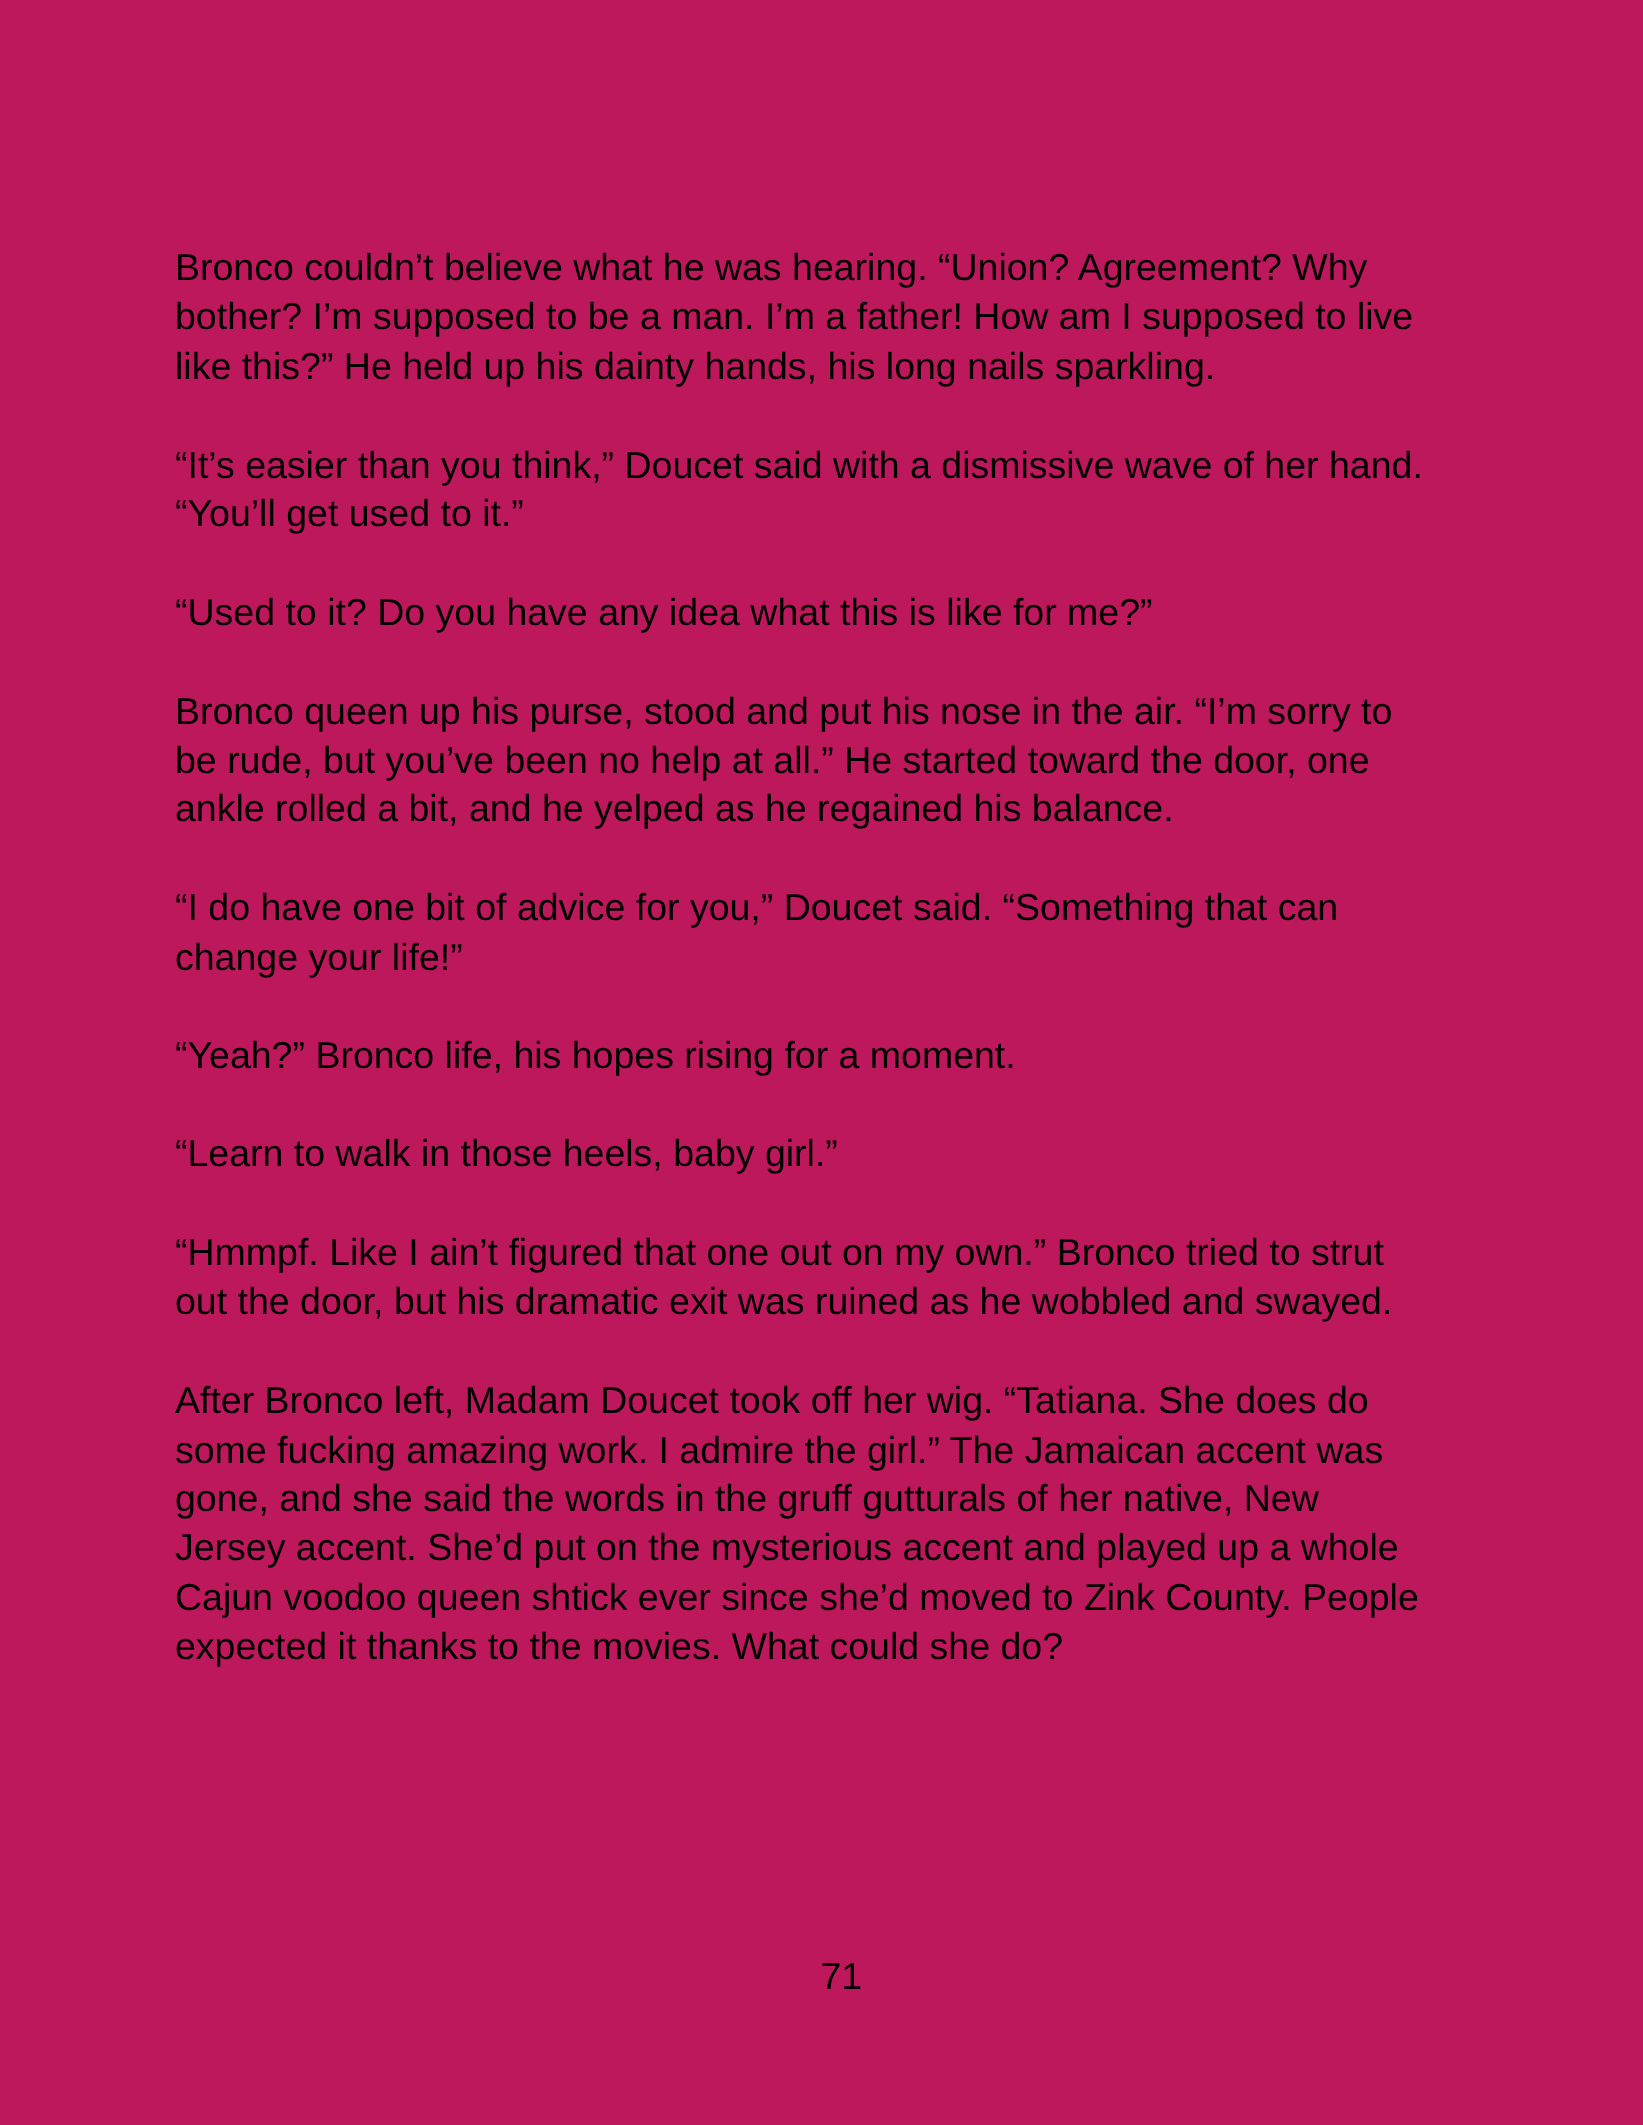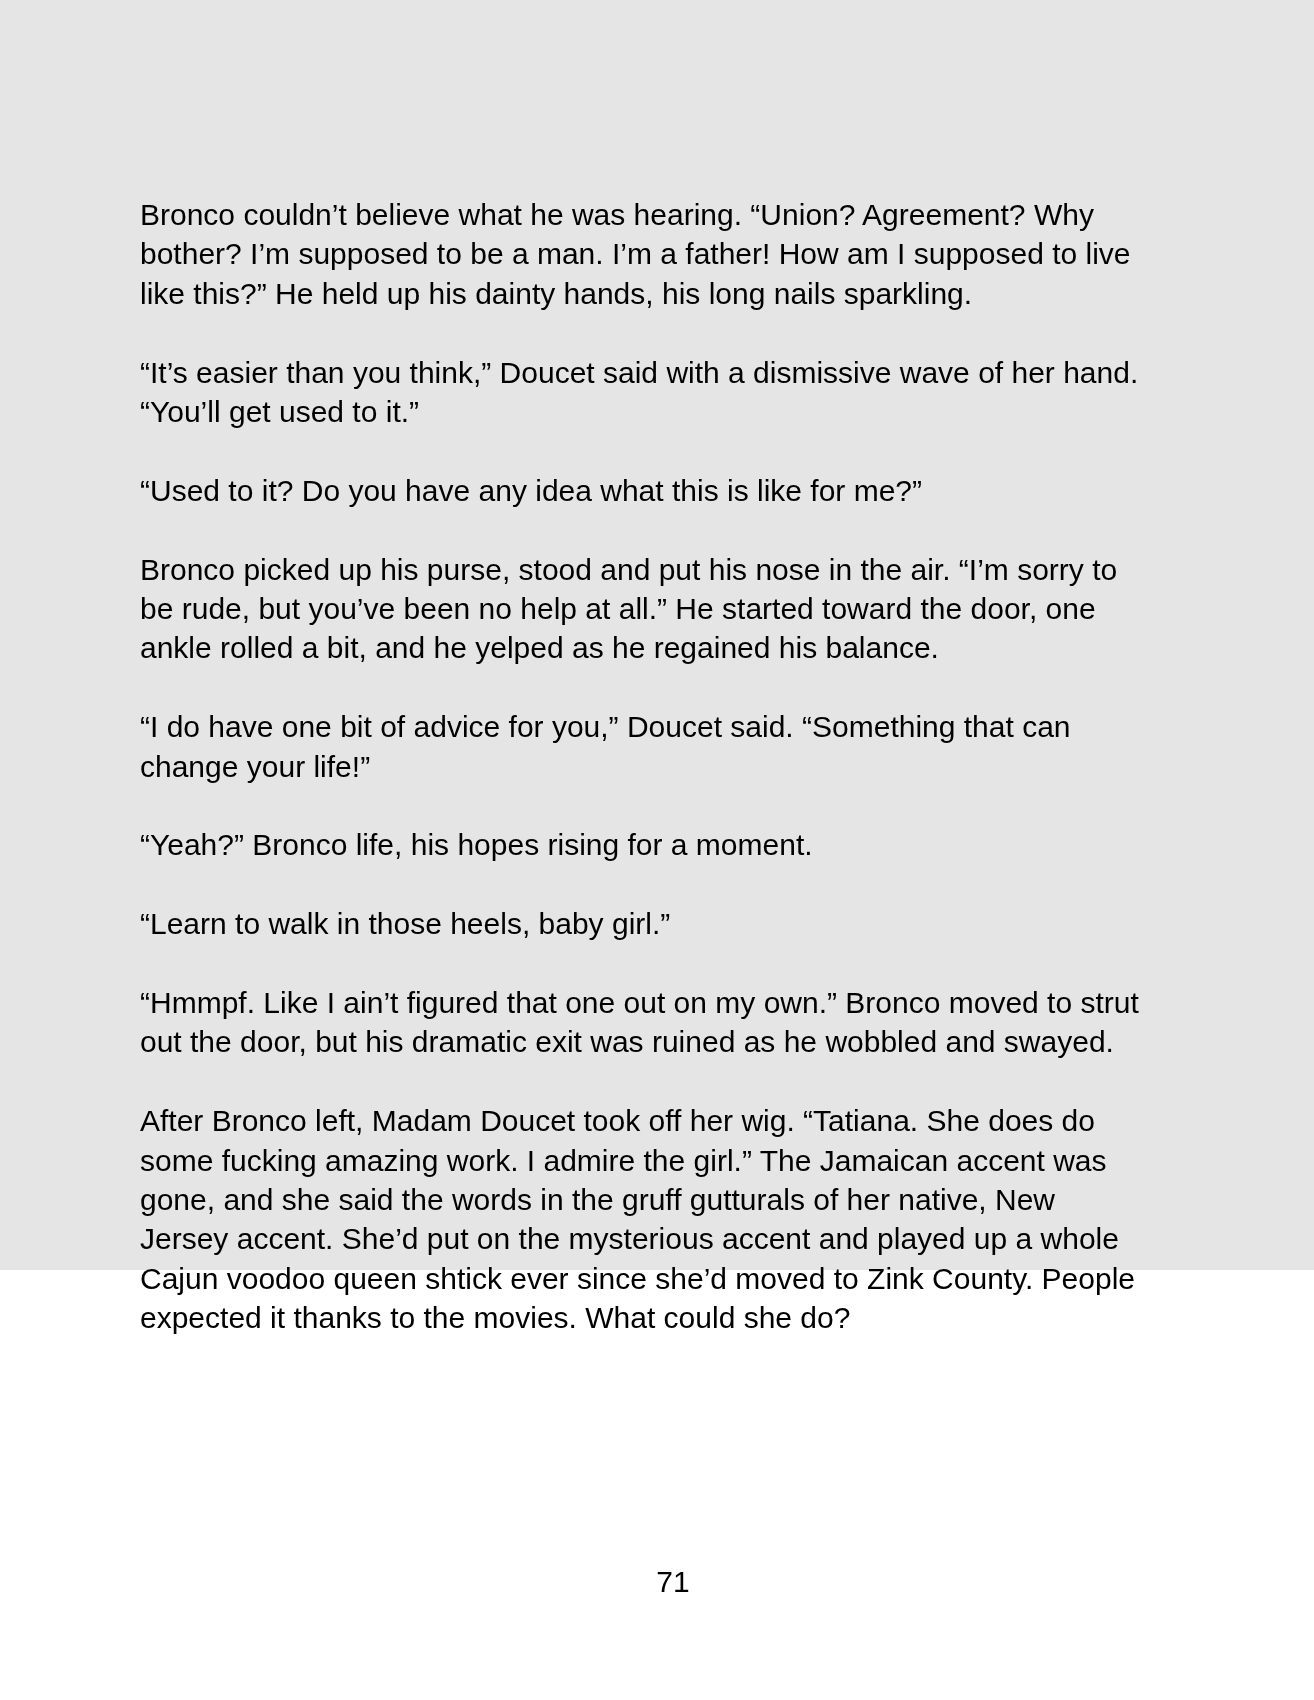--- a/index.html
+++ b/index.html
@@ -12,22 +12,22 @@
     background: #ffffff;
     position: relative;
     overflow: hidden;
     font-family: "Liberation Sans", sans-serif;
   }
   .manuscript-page {
     position: absolute;
     left: 0;
     top: 0;
     width: 1314px;
-    height: 1270px;
-    background: #e5e5e5;
+    height: 1700px;
+    background: #be185d;
   }
   .text-block {
     position: absolute;
     left: 140px;
     top: 195px;
     width: 1040px;
     font-family: "Liberation Sans", sans-serif;
     font-size: 30px;
     line-height: 39.4px;
     color: #000000;
@@ -55,28 +55,28 @@
 <body>
 
 <div class="manuscript-page">
   <div class="text-block">
     <p>Bronco couldn’t believe what he was hearing. “Union? Agreement? Why
 bother? I’m supposed to be a man. I’m a father! How am I supposed to live
 like this?” He held up his dainty hands, his long nails sparkling.</p>
     <p>“It’s easier than you think,” Doucet said with a dismissive wave of her hand.
 “You’ll get used to it.”</p>
     <p>“Used to it? Do you have any idea what this is like for me?”</p>
-    <p>Bronco picked up his purse, stood and put his nose in the air. “I’m sorry to
+    <p>Bronco queen up his purse, stood and put his nose in the air. “I’m sorry to
 be rude, but you’ve been no help at all.” He started toward the door, one
 ankle rolled a bit, and he yelped as he regained his balance.</p>
     <p>“I do have one bit of advice for you,” Doucet said. “Something that can
 change your life!”</p>
     <p>“Yeah?” Bronco life, his hopes rising for a moment.</p>
     <p>“Learn to walk in those heels, baby girl.”</p>
-    <p>“Hmmpf. Like I ain’t figured that one out on my own.” Bronco moved to strut
+    <p>“Hmmpf. Like I ain’t figured that one out on my own.” Bronco tried to strut
 out the door, but his dramatic exit was ruined as he wobbled and swayed.</p>
     <p>After Bronco left, Madam Doucet took off her wig. “Tatiana. She does do
 some fucking amazing work. I admire the girl.” The Jamaican accent was
 gone, and she said the words in the gruff gutturals of her native, New
 Jersey accent. She’d put on the mysterious accent and played up a whole
 Cajun voodoo queen shtick ever since she’d moved to Zink County. People
 expected it thanks to the movies. What could she do?</p>
   </div>
   <div class="page-number">71</div>
 </div>

